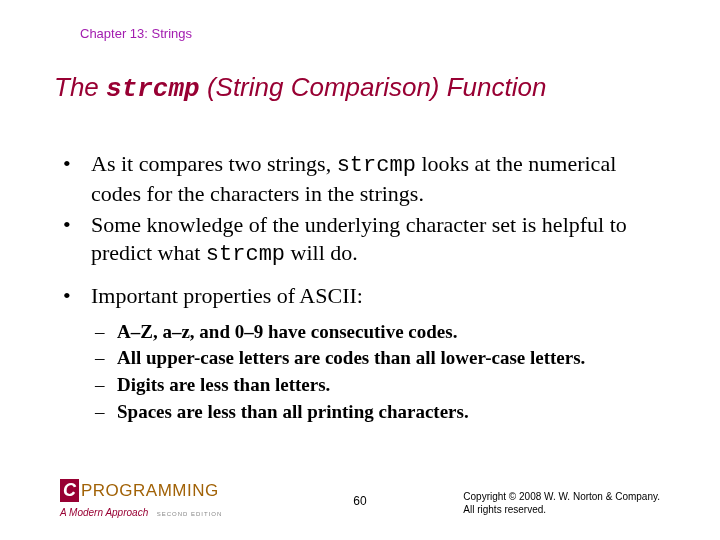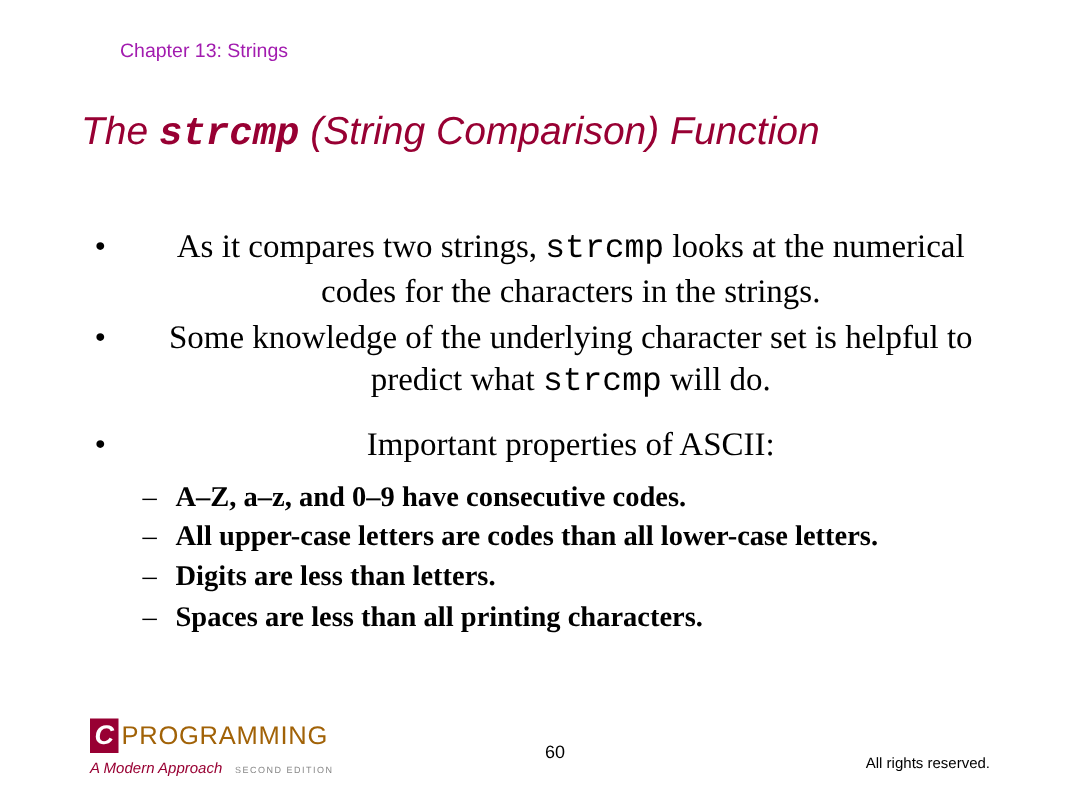--- a/index.html
+++ b/index.html
@@ -44,21 +44,21 @@
   .bullet {
     display: flex;
     font-size: 22px;
     line-height: 1.25;
     margin-bottom: 4px;
   }
   .bullet .dot {
     width: 28px;
     flex-shrink: 0;
   }
-  .bullet .txt { flex: 1; text-align: center; }
+  .bullet .txt { flex: 1; }
   .bullet.gap-after { margin-bottom: 14px; }
   .code-inline {
     font-family: "Courier New", Courier, monospace;
   }
   .sublist {
     margin-top: 10px;
   }
   .subbullet {
     display: flex;
     font-size: 19px;
@@ -116,21 +116,20 @@
     margin-left: 4px;
   }
   .page-num {
     position: absolute;
     left: 50%;
     transform: translateX(-50%);
     bottom: 12px;
     font-family: Arial, Helvetica, sans-serif;
     font-size: 12px;
     color: #000;
-    margin-left: 10px;
   }
   .copyright {
     position: absolute;
     right: 0;
     bottom: 4px;
     font-family: Arial, Helvetica, sans-serif;
     font-size: 10px;
     color: #000;
     text-align: left;
     line-height: 1.25;
@@ -195,15 +194,16 @@
       <span class="logo-c">C</span>
       <span class="logo-prog">PROGRAMMING</span>
     </div>
     <div>
       <span class="logo-sub">A Modern Approach</span>
       <span class="logo-ed">SECOND EDITION</span>
     </div>
   </div>
   <div class="page-num">60</div>
   <div class="copyright">
+    <div>Copyright © 2008 W. W. Norton &amp; Company.</div>
     <div>All rights reserved.</div>
   </div>
 </div>
 
 </body></html>

